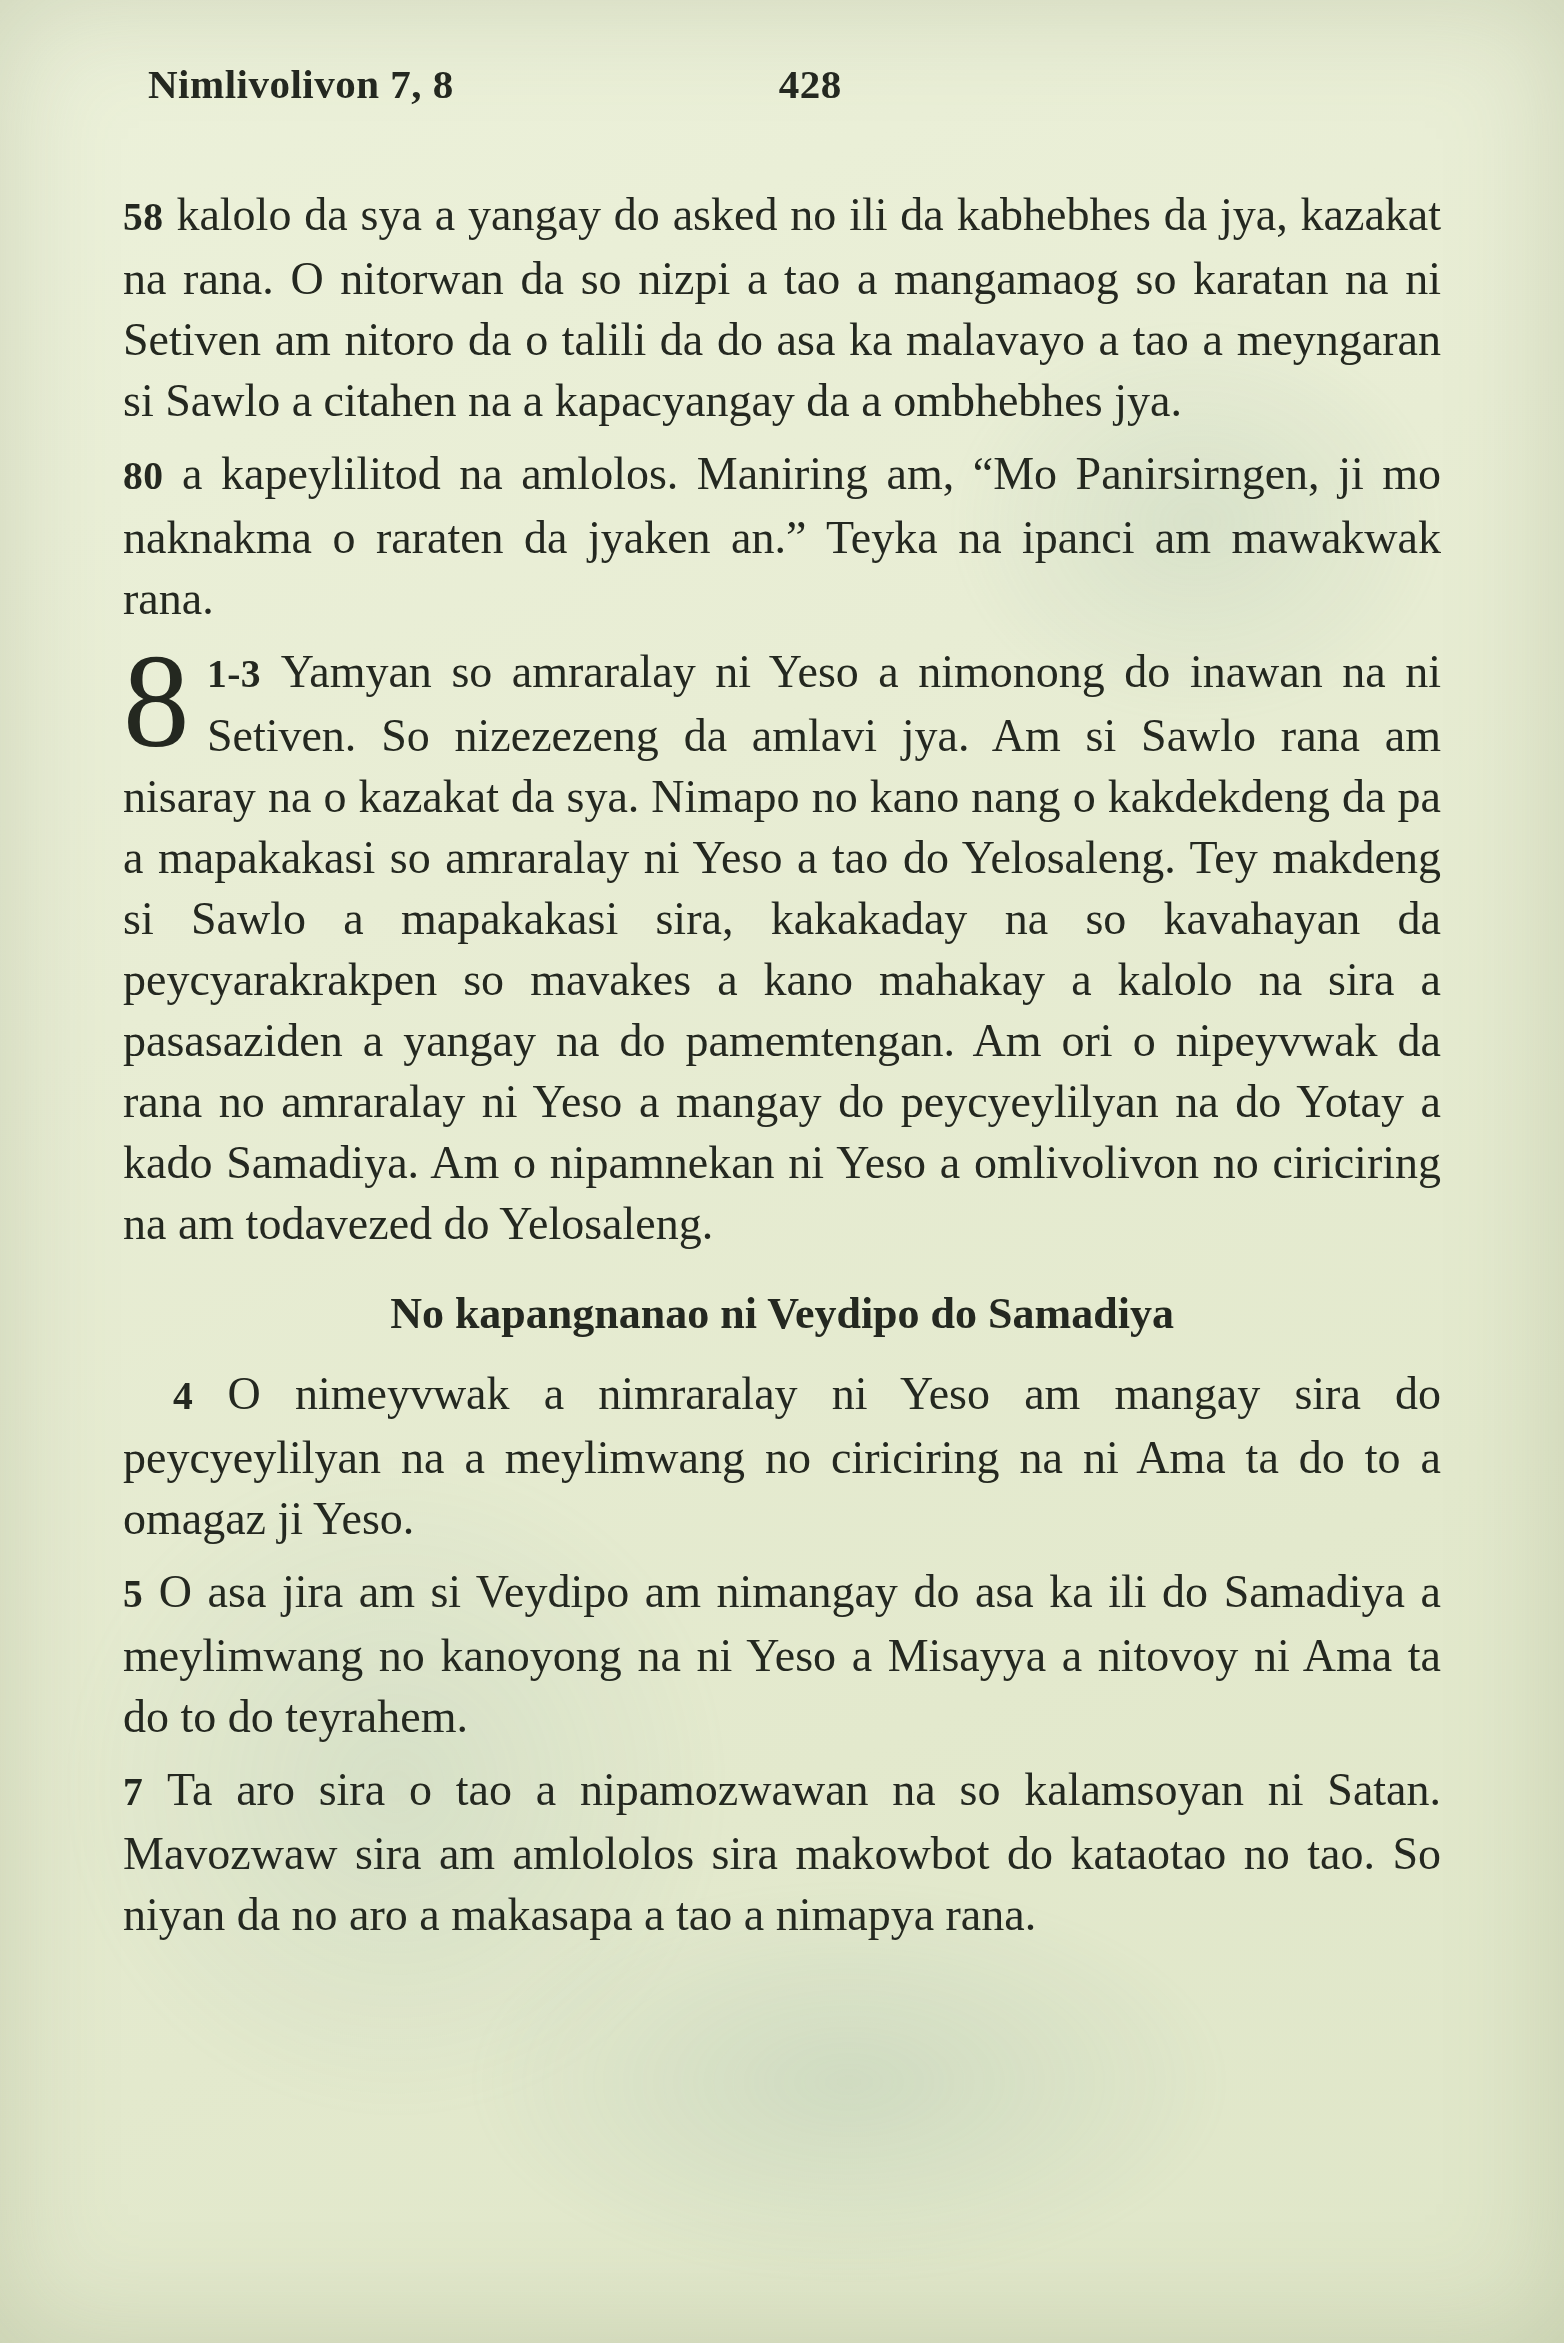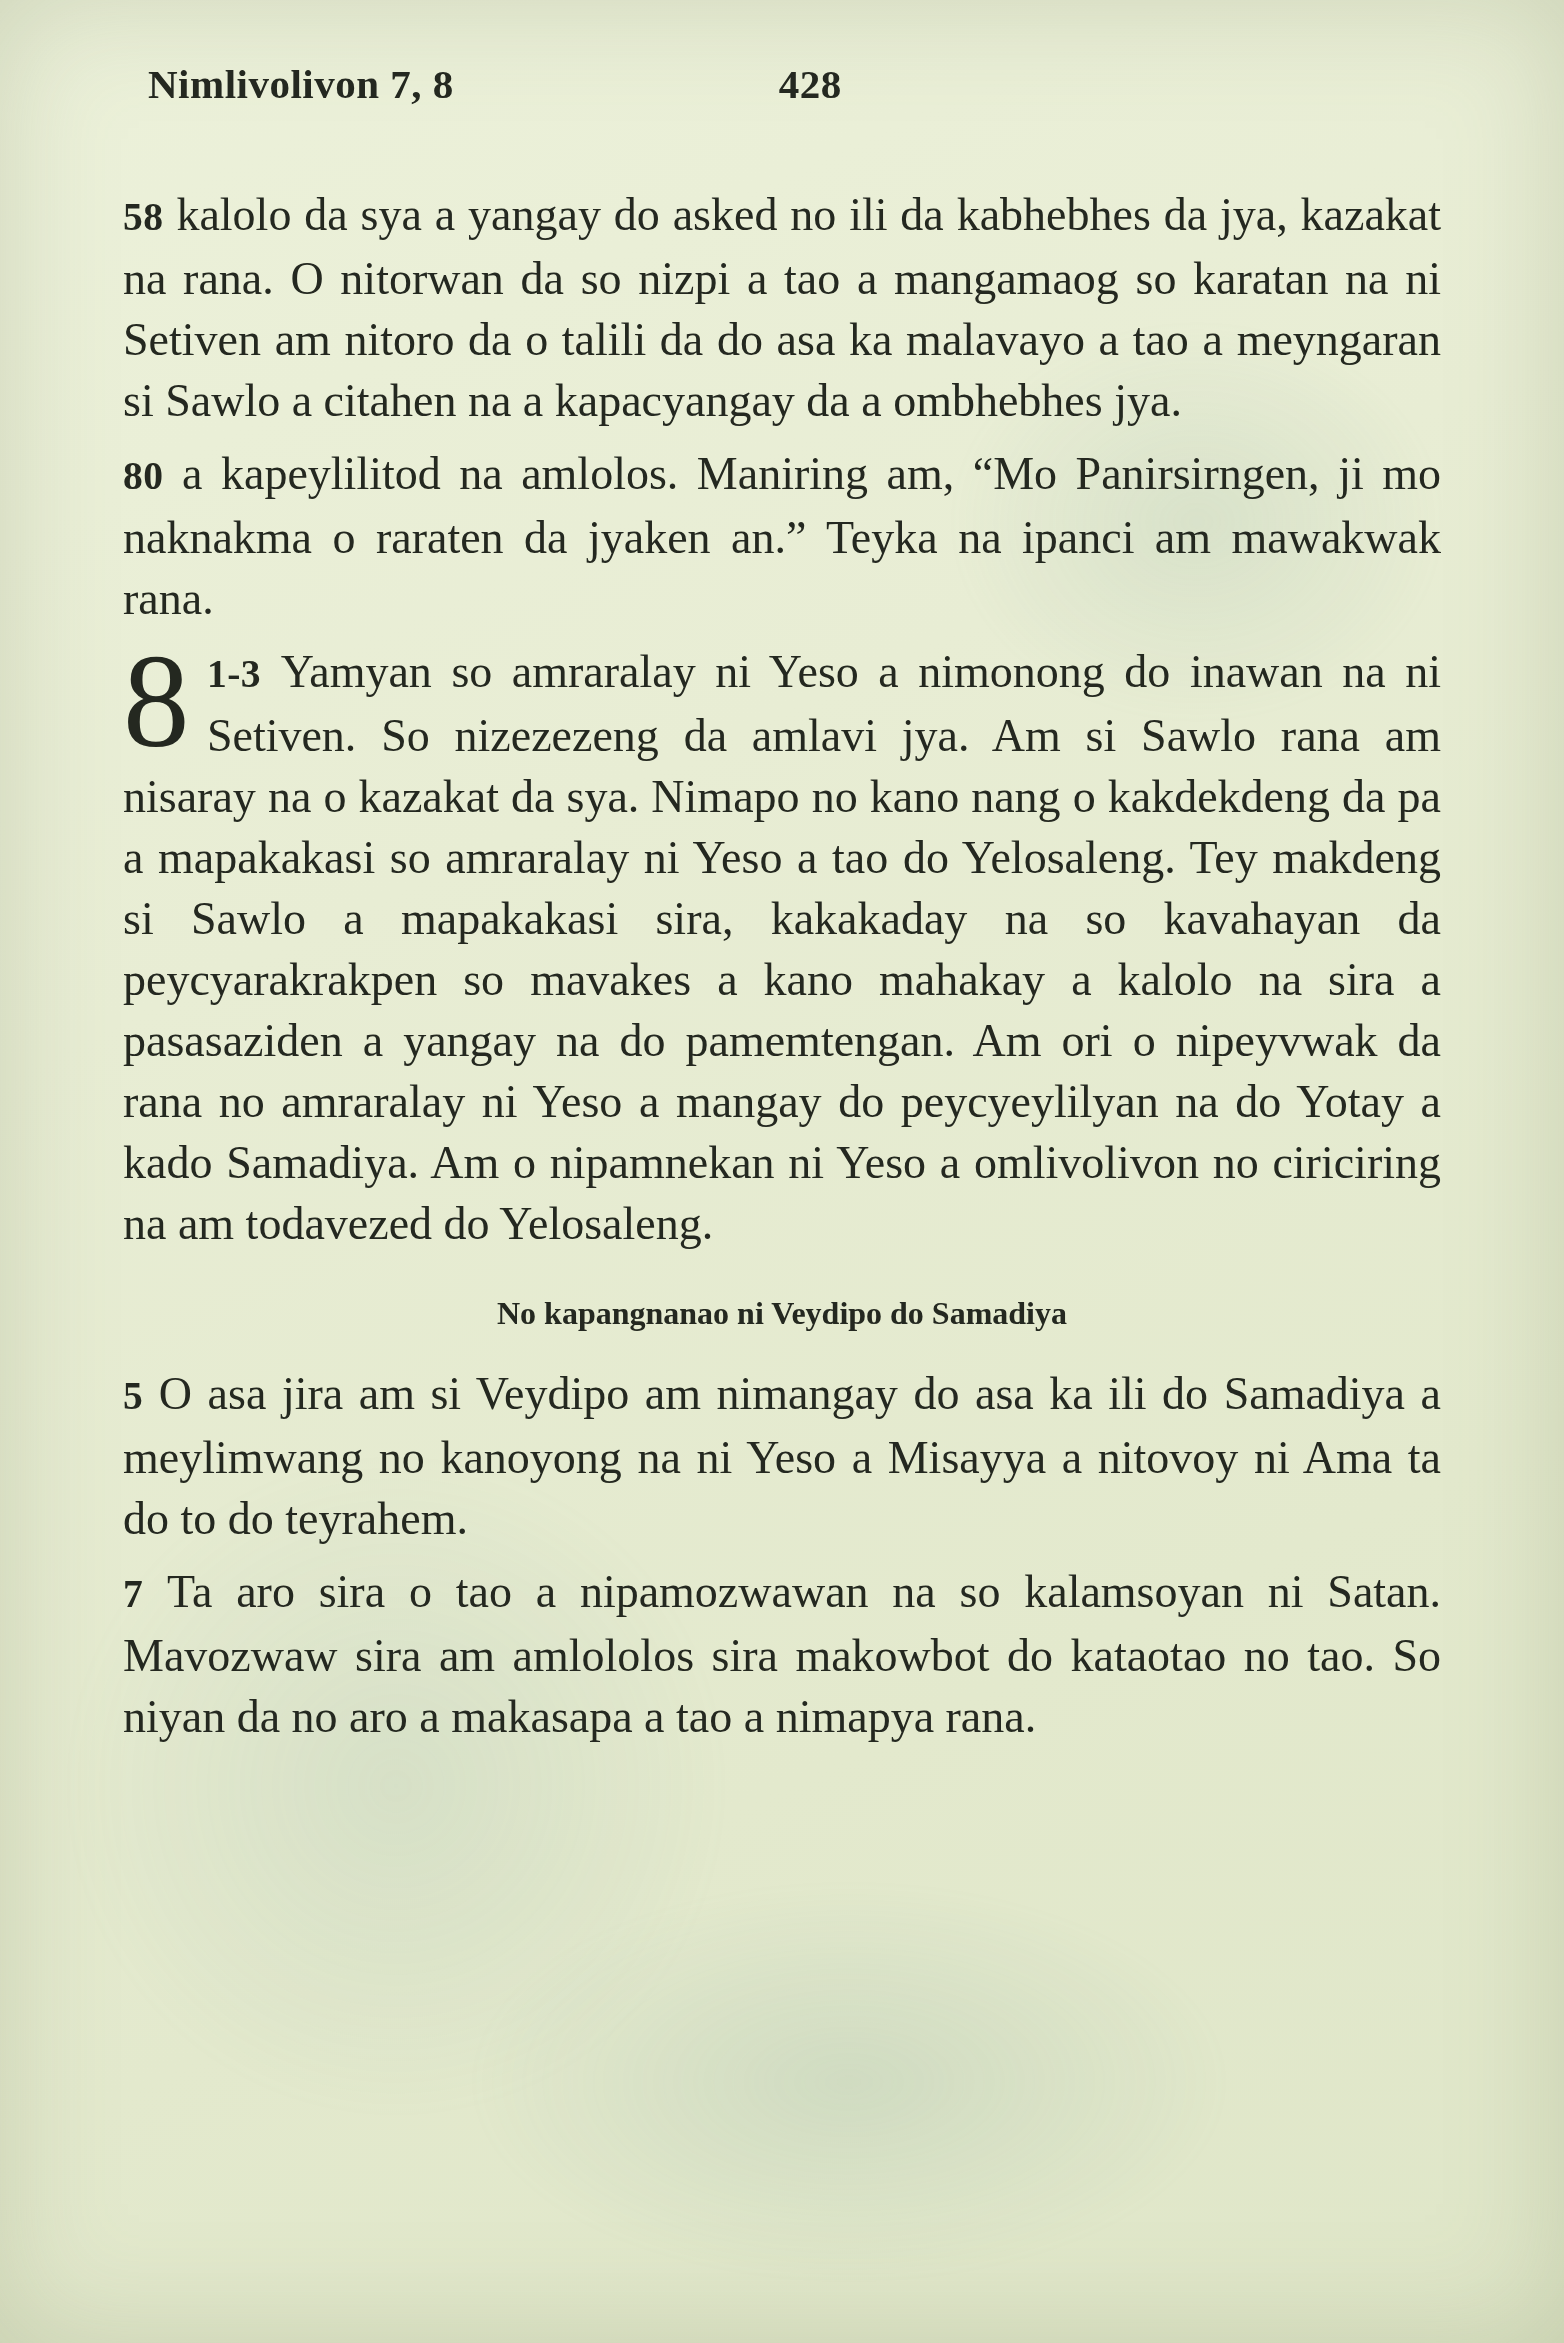--- a/index.html
+++ b/index.html
@@ -66,21 +66,21 @@
     letter-spacing: 0.5px;
   }
   .dropcap {
     float: left;
     font-size: 133px;
     line-height: 97px;
     padding: 11.6px 17.4px 0 0;
     font-weight: 400;
   }
   .section-heading {
-    font-size: 32px;
+    font-size: 44px;
     font-weight: bold;
     text-align: center;
     margin: 29px 0 19.3px 0;
     line-height: 61px;
   }
 </style>
 </head>
 <body>
 
 <div class="page">
@@ -92,18 +92,19 @@
   <div class="header">
     <span>Nimlivolivon 7, 8</span>
     <span class="page-num">428</span>
   </div>
 
   <div class="body-text">
       <p class="para"><span class="vnum">58</span>&nbsp;kalolo da sya a yangay do asked no ili da kabhebhes da jya, kazakat na rana. O nitorwan da so nizpi a tao a mangamaog so karatan na ni Setiven am nitoro da o talili da do asa ka malavayo a tao a meyngaran si Sawlo a citahen na a kapacyangay da a ombhebhes jya.</p>
       <p class="para"><span class="vnum">80</span>&nbsp;a kapeylilitod na amlolos. Maniring am, “Mo Panirsirngen, ji mo naknakma o raraten da jyaken an.” Teyka na ipanci am mawakwak rana.</p>
       <p class="para chapter-start"><span class="dropcap">8</span><span class="vnum">1-3</span>&nbsp;Yamyan so amraralay ni Yeso a nimonong do inawan na ni Setiven. So nizezezeng da amlavi jya. Am si Sawlo rana am nisaray na o kazakat da sya. Nimapo no kano nang o kakdekdeng da pa a mapakakasi so amraralay ni Yeso a tao do Yelosaleng. Tey makdeng si Sawlo a mapakakasi sira, kakakaday na so kavahayan da peycyarakrakpen so mavakes a kano mahakay a kalolo na sira a pasasaziden a yangay na do pamemtengan. Am ori o nipeyvwak da rana no amraralay ni Yeso a mangay do peycyeylilyan na do Yotay a kado Samadiya. Am o nipamnekan ni Yeso a omlivolivon no ciriciring na am todavezed do Yelosaleng.</p>
       <h2 class="section-heading">No kapangnanao ni Veydipo do Samadiya</h2>
+      <p class="para indent"><span class="vnum">4</span>&nbsp;O nimeyvwak a nimraralay ni Yeso am mangay sira do peycyeylilyan na a meylimwang no ciriciring na ni Ama ta do to a omagaz ji Yeso.</p>
       <p class="para"><span class="vnum">5</span>&nbsp;O asa jira am si Veydipo am nimangay do asa ka ili do Samadiya a meylimwang no kanoyong na ni Yeso a Misayya a nitovoy ni Ama ta do to do teyrahem.</p>
       <p class="para"><span class="vnum">7</span>&nbsp;Ta aro sira o tao a nipamozwawan na so kalamsoyan ni Satan. Mavozwaw sira am amlololos sira makowbot do kataotao no tao. So niyan da no aro a makasapa a tao a nimapya rana.</p>
     </div>
 
 </div>
 
 
 </body></html>

